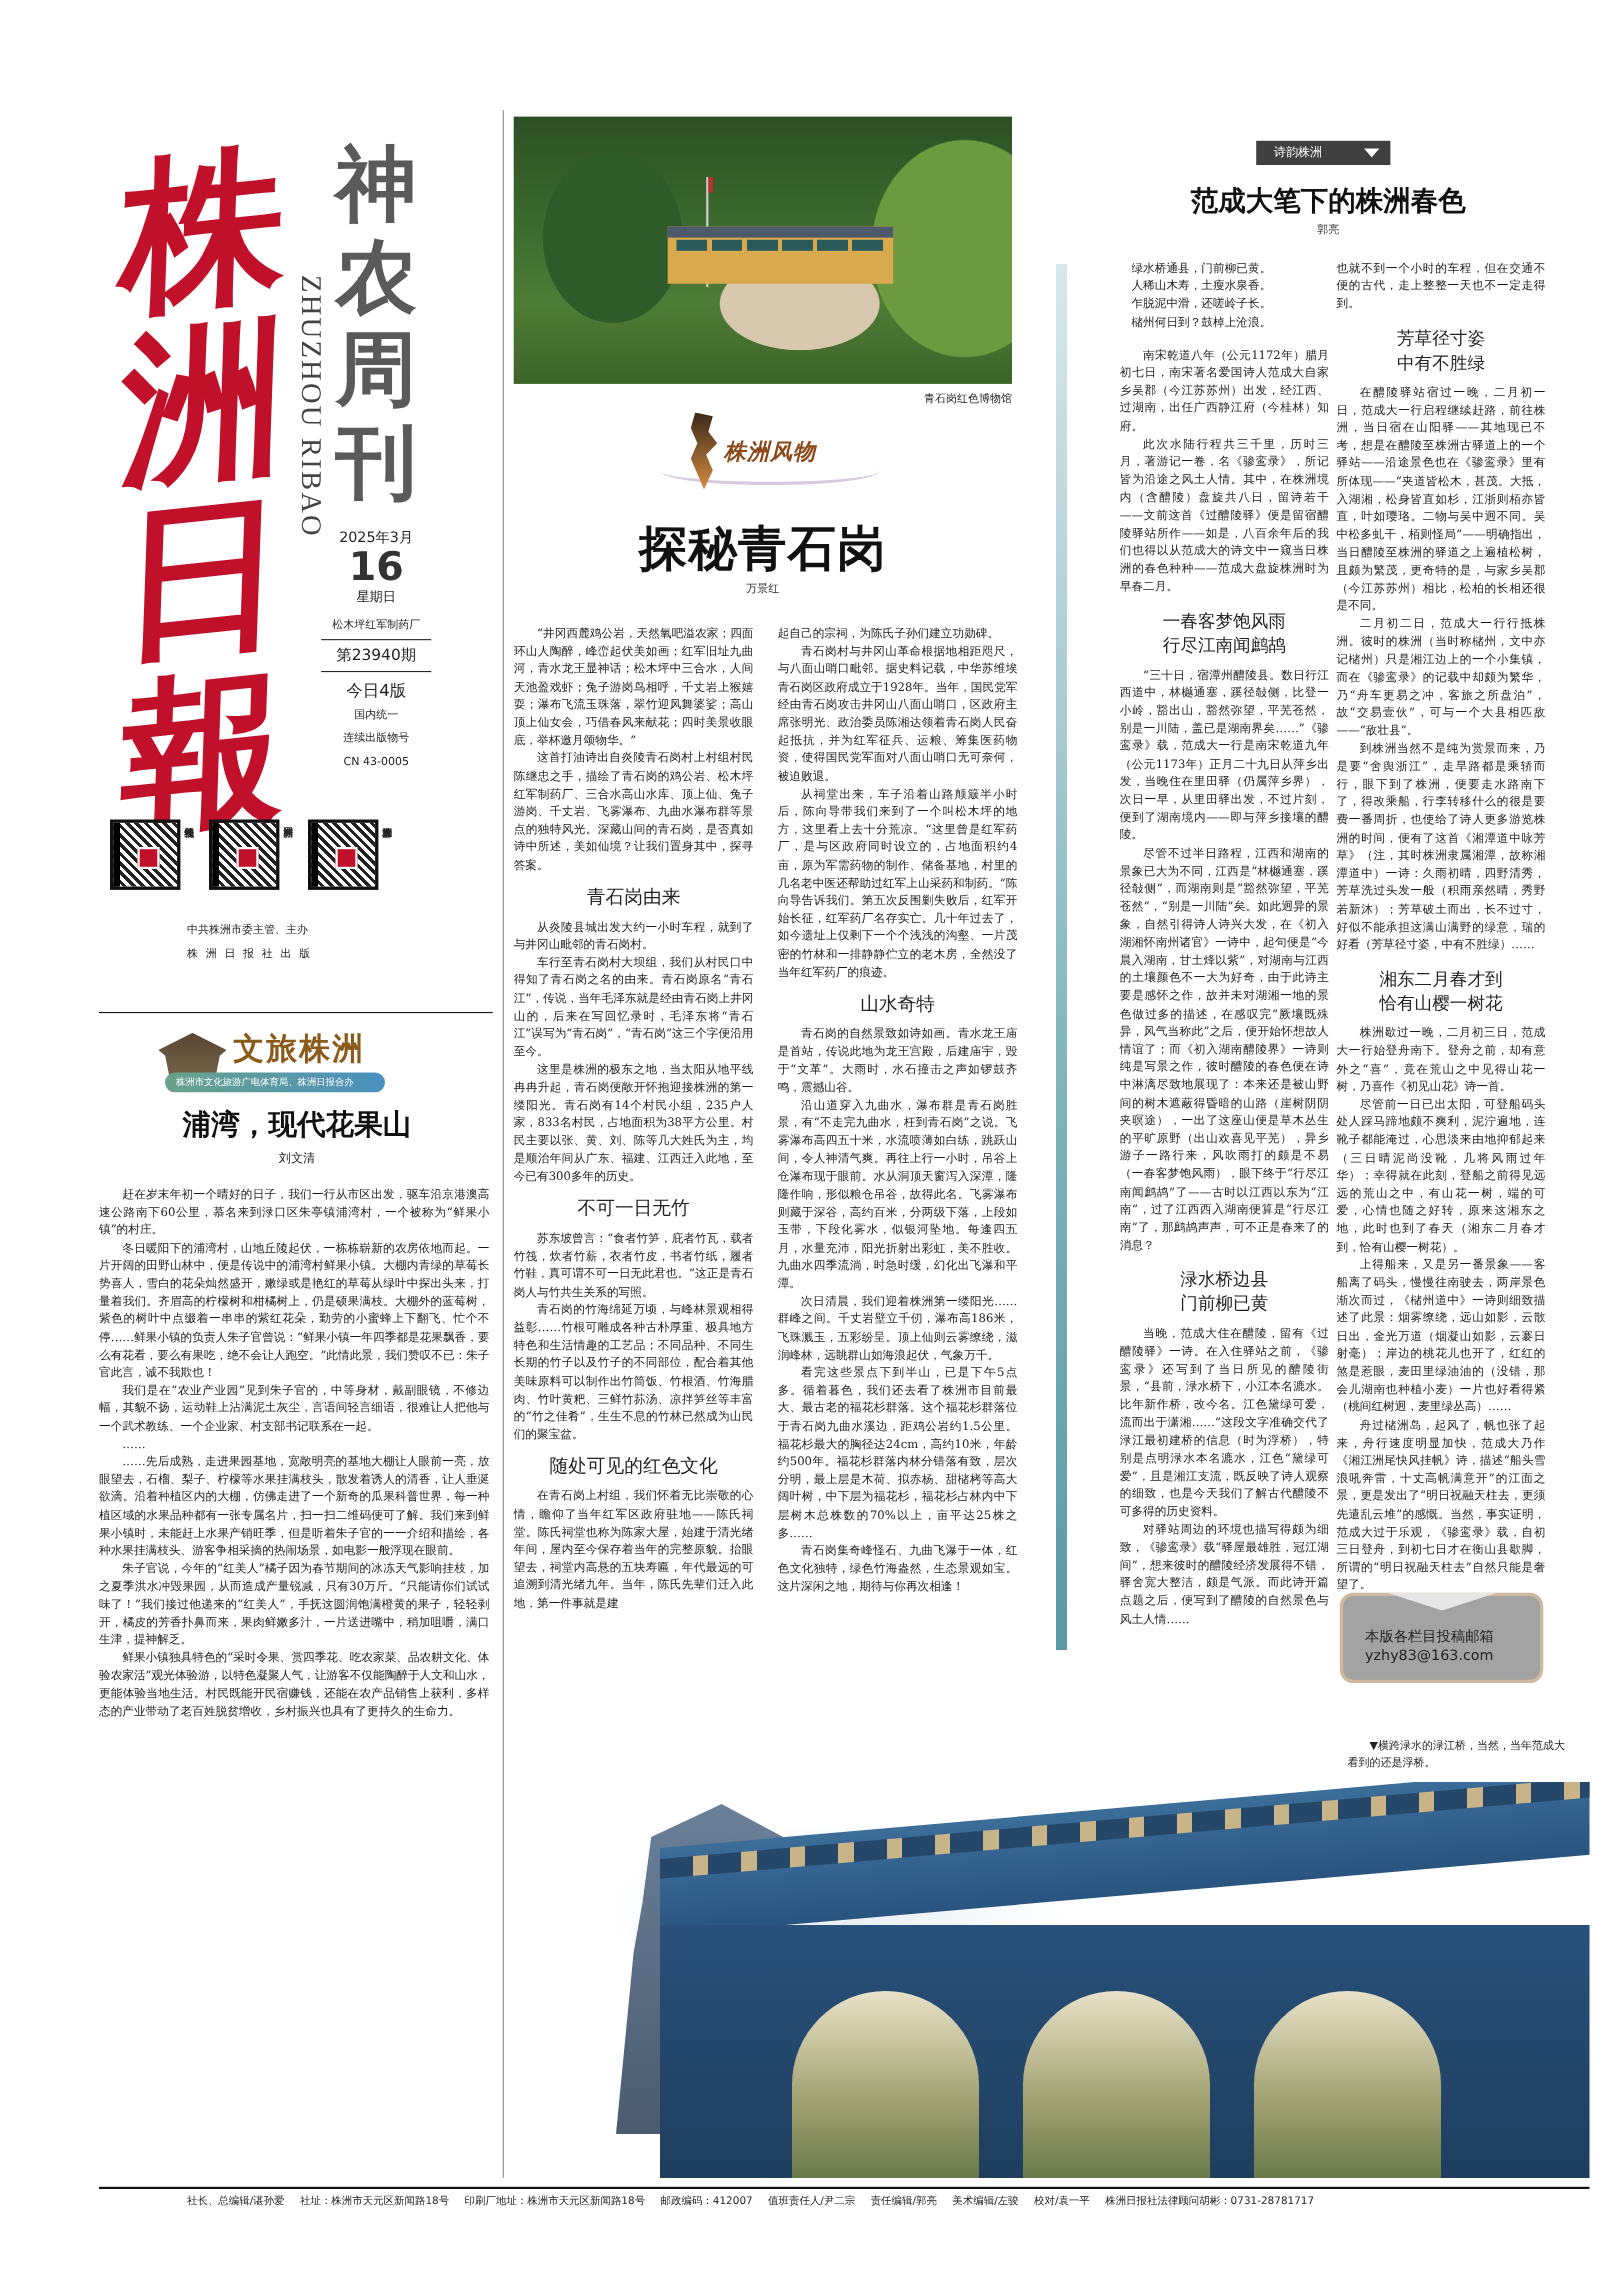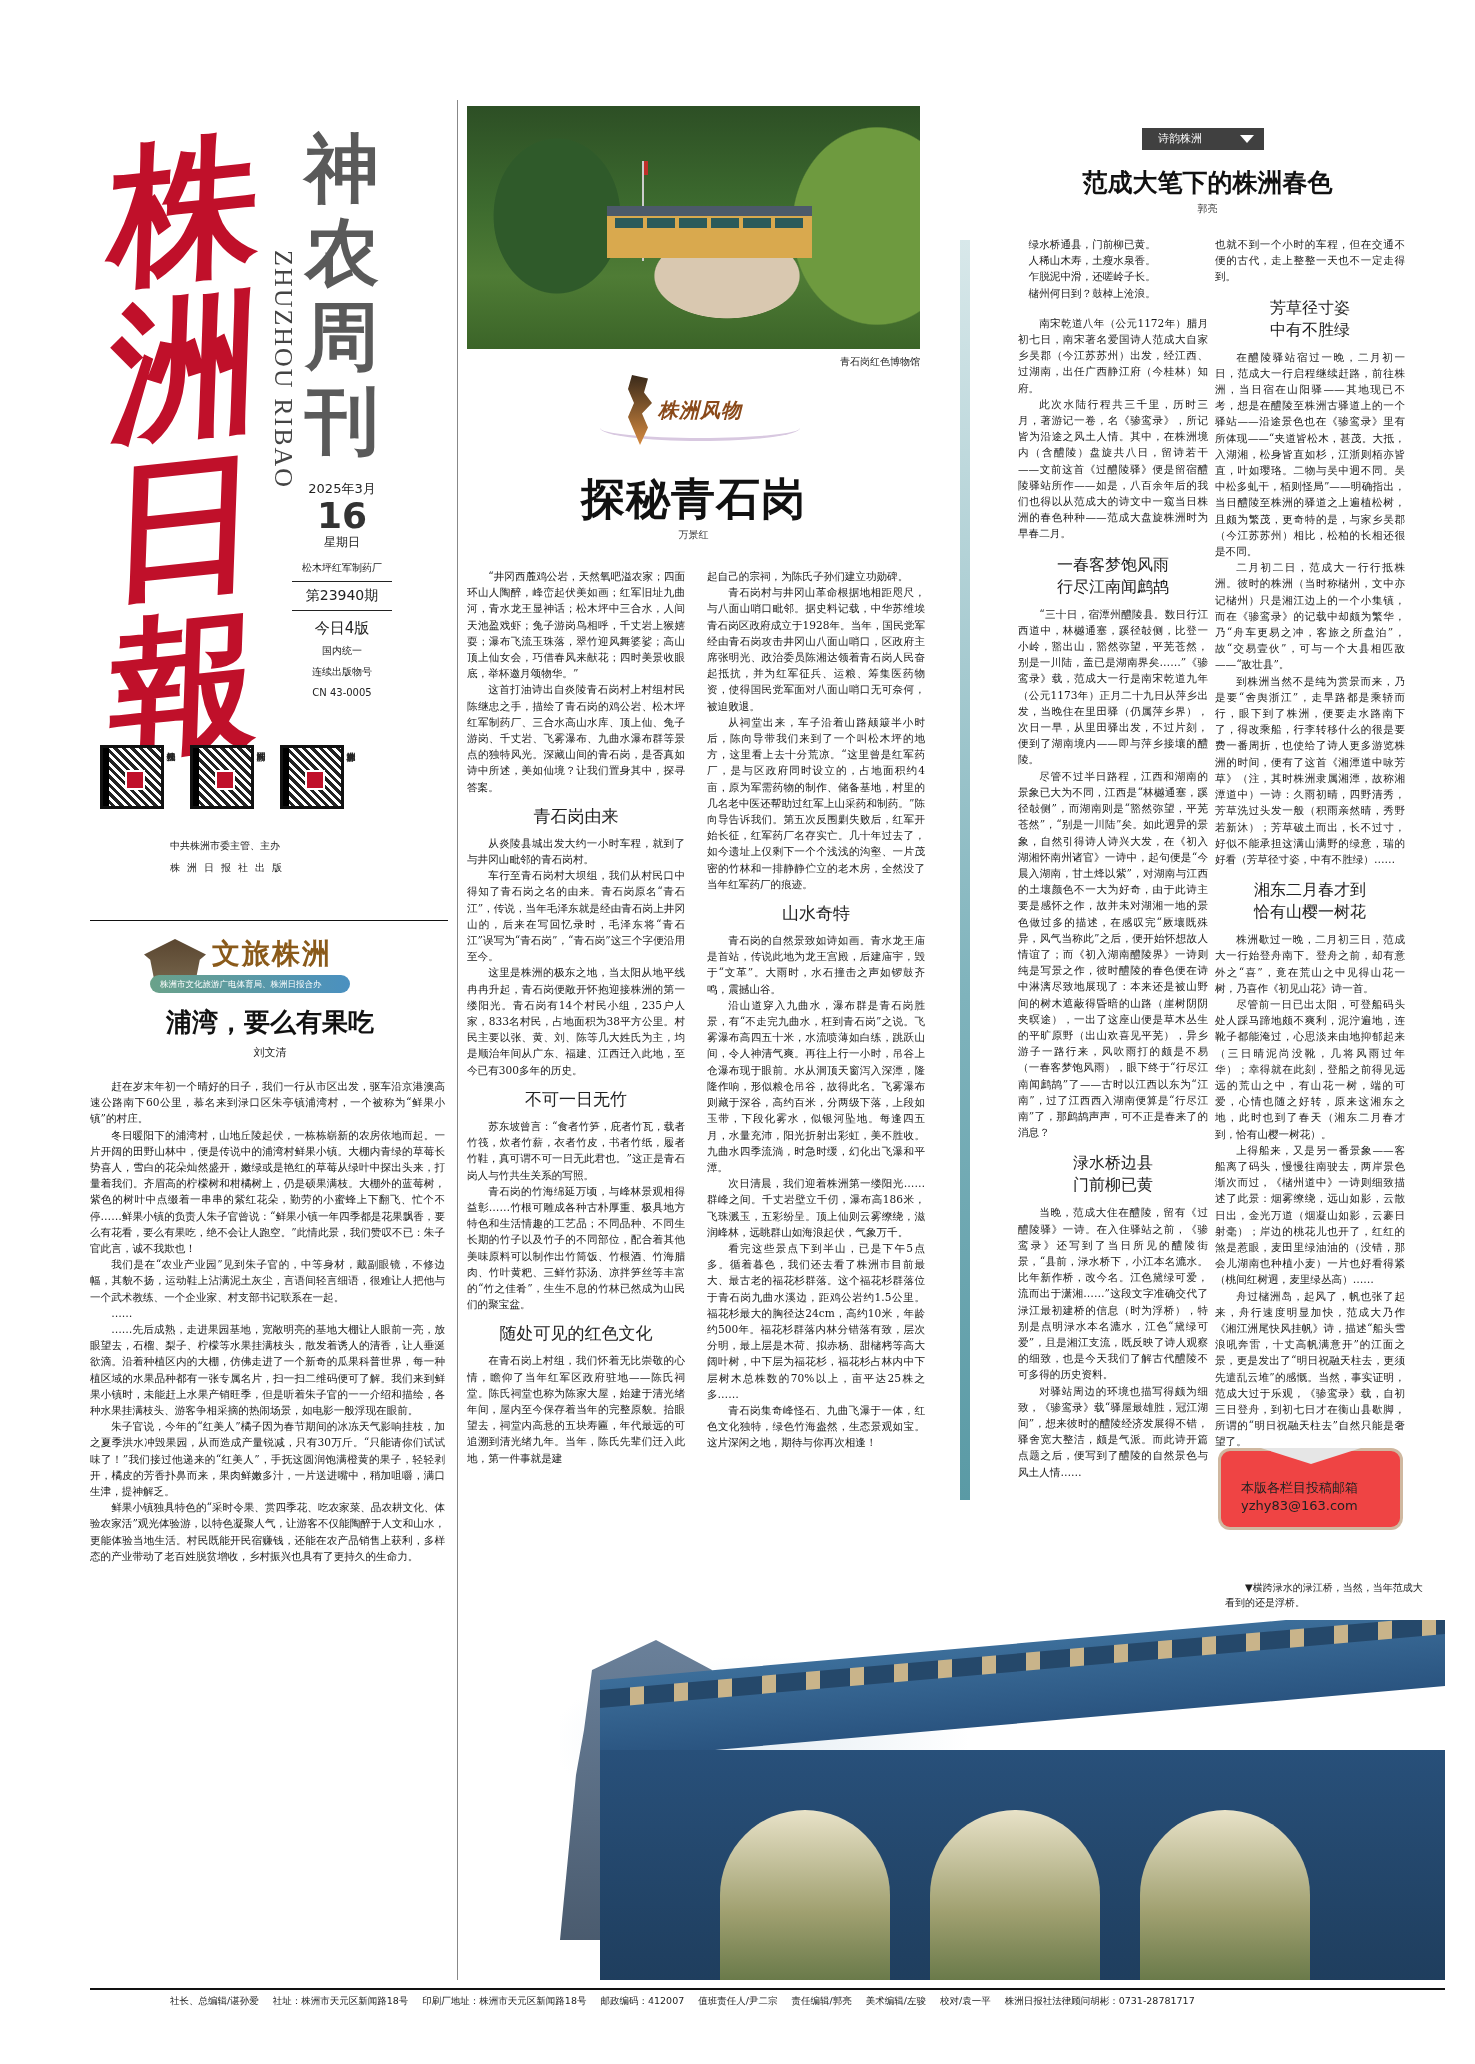--- a/index.html
+++ b/index.html
@@ -79,21 +79,21 @@
   .tag { position: absolute; left: 1142px; top: 128px; width: 122px; height: 22px; background: #404040; color: #fff; font-family: "DejaVu Sans", sans-serif; font-size: 11px; line-height: 22px; padding-left: 16px; }
   .tag-arrow { position: absolute; right: 10px; top: 7px; width: 0; height: 0; border-left: 7px solid transparent; border-right: 7px solid transparent; border-top: 8px solid #fff; }
   .fc-title { position: absolute; left: 970px; top: 166px; width: 475px; text-align: center; font-family: Liberation Sans, sans-serif; font-weight: bold; font-size: 25px; color: #111; }
   .fc-author { position: absolute; left: 970px; top: 202px; width: 475px; text-align: center; font-family: "DejaVu Sans", sans-serif; font-size: 10px; color: #333; }
   .fc-col1 { left: 1018px; top: 236px; width: 190px; }
   .fc-col2 { left: 1215px; top: 236px; width: 190px; }
   .poem { text-indent: 1em !important; }
 
   .teal-edge { position: absolute; left: 960px; top: 240px; width: 10px; height: 1260px; background: linear-gradient(180deg, #d8e8ea, #7fb3bc 60%, #5a9aa5); }
 
-  .mailbox { position: absolute; left: 1218px; top: 1448px; width: 185px; height: 82px; border: 3px solid #cfb8a0; border-radius: 12px; background: #ef4444; text-decoration: underline; }
+  .mailbox { position: absolute; left: 1218px; top: 1448px; width: 185px; height: 82px; border: 3px solid #cfb8a0; border-radius: 12px; background: #a3a3a3; text-decoration: underline; }
   .mailbox-flap { position: absolute; left: 40px; top: -3px; width: 100px; height: 16px; background: #e6e6e6; clip-path: polygon(0 0, 100% 0, 50% 100%); }
   .mailbox-line1 { position: absolute; left: 20px; top: 28px; font-family: "DejaVu Sans", sans-serif; font-size: 13px; color: #222; }
   .mailbox-line2 { position: absolute; left: 20px; top: 47px; font-family: "DejaVu Sans", sans-serif; font-size: 13px; color: #222; }
   .bridge-caption { position: absolute; left: 1225px; top: 1580px; width: 200px; font-family: "DejaVu Serif", serif; font-size: 10px; line-height: 15px; color: #222; text-indent: 2em; }
 
   
   .bridge { position: absolute; left: 560px; top: 1620px; width: 885px; height: 360px; overflow: hidden; }
   .bridge-sky { position: absolute; left: 0; top: 0; width: 100%; height: 100%; background: radial-gradient(ellipse 300px 120px at 200px 120px, #e6eef4 0, transparent 70%); }
   .bridge-deck { position: absolute; left: 40px; top: 60px; width: 850px; height: 80px; background: linear-gradient(180deg, #3c6e9a, #2a5480); transform: skewY(-5deg); transform-origin: left top; }
   .bridge-deck::before { content:""; position:absolute; left:0; right:0; top: 10px; height: 18px; background: repeating-linear-gradient(90deg, #25486a 0 30px, #c9b48a 30px 44px); }
@@ -155,21 +155,21 @@
 </div>
 
 <div class="hr-left"></div>
 <div class="vrule"></div>
 
 <div class="wenlv">
   <div class="wenlv-roof"></div>
   <div class="wenlv-title">文旅株洲</div>
   <div class="wenlv-bar">株洲市文化旅游广电体育局、株洲日报合办</div>
 </div>
-<div class="pw-title">浦湾，要么有果吃</div>
+<div class="pw-title">浦湾，现代花果山</div>
 <div class="pw-author">刘文清</div>
 <div class="col pw-col">
   <p>赶在岁末年初一个晴好的日子，我们一行从市区出发，驱车沿京港澳高速公路南下60公里，慕名来到渌口区朱亭镇浦湾村，一个被称为“鲜果小镇”的村庄。</p>
   <p>冬日暖阳下的浦湾村，山地丘陵起伏，一栋栋崭新的农房依地而起。一片开阔的田野山林中，便是传说中的浦湾村鲜果小镇。大棚内青绿的草莓长势喜人，雪白的花朵灿然盛开，嫩绿或是艳红的草莓从绿叶中探出头来，打量着我们。齐眉高的柠檬树和柑橘树上，仍是硕果满枝。大棚外的蓝莓树，紫色的树叶中点缀着一串串的紫红花朵，勤劳的小蜜蜂上下翻飞、忙个不停……鲜果小镇的负责人朱子官曾说：“鲜果小镇一年四季都是花果飘香，要么有花看，要么有果吃，绝不会让人跑空。”此情此景，我们赞叹不已：朱子官此言，诚不我欺也！</p>
   <p>我们是在“农业产业园”见到朱子官的，中等身材，戴副眼镜，不修边幅，其貌不扬，运动鞋上沾满泥土灰尘，言语间轻言细语，很难让人把他与一个武术教练、一个企业家、村支部书记联系在一起。</p>
   <p>……</p>
   <p>……先后成熟，走进果园基地，宽敞明亮的基地大棚让人眼前一亮，放眼望去，石榴、梨子、柠檬等水果挂满枝头，散发着诱人的清香，让人垂涎欲滴。沿着种植区内的大棚，仿佛走进了一个新奇的瓜果科普世界，每一种植区域的水果品种都有一张专属名片，扫一扫二维码便可了解。我们来到鲜果小镇时，未能赶上水果产销旺季，但是听着朱子官的一一介绍和描绘，各种水果挂满枝头、游客争相采摘的热闹场景，如电影一般浮现在眼前。</p>
   <p>朱子官说，今年的“红美人”橘子因为春节期间的冰冻天气影响挂枝，加之夏季洪水冲毁果园，从而造成产量锐减，只有30万斤。“只能请你们试试味了！”我们接过他递来的“红美人”，手抚这圆润饱满橙黄的果子，轻轻剥开，橘皮的芳香扑鼻而来，果肉鲜嫩多汁，一片送进嘴中，稍加咀嚼，满口生津，提神解乏。</p>
   <p>鲜果小镇独具特色的“采时令果、赏四季花、吃农家菜、品农耕文化、体验农家活”观光体验游，以特色凝聚人气，让游客不仅能陶醉于人文和山水，更能体验当地生活。村民既能开民宿赚钱，还能在农产品销售上获利，多样态的产业带动了老百姓脱贫增收，乡村振兴也具有了更持久的生命力。</p>
 </div>

